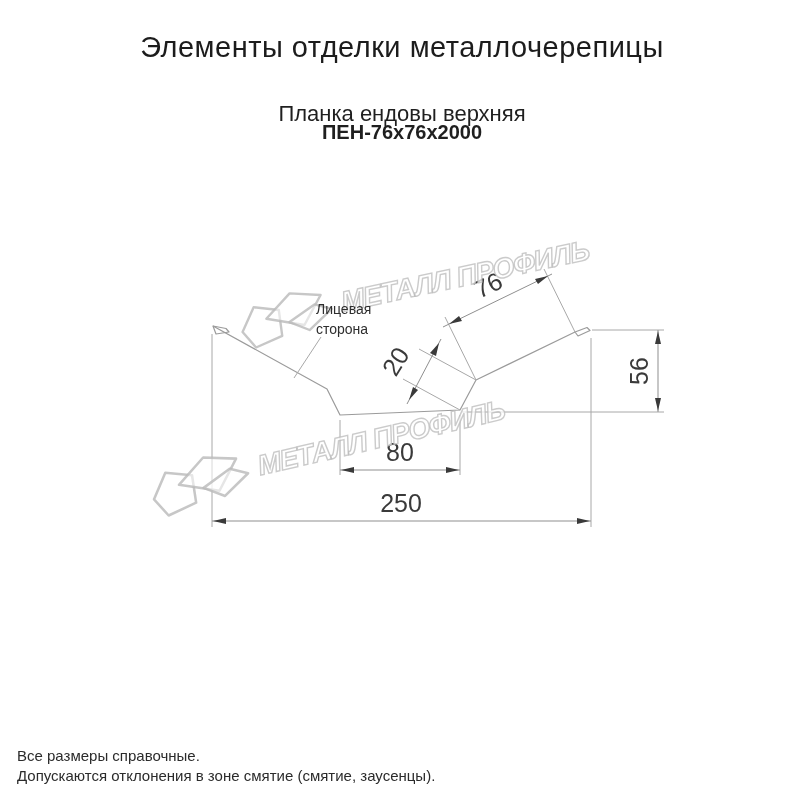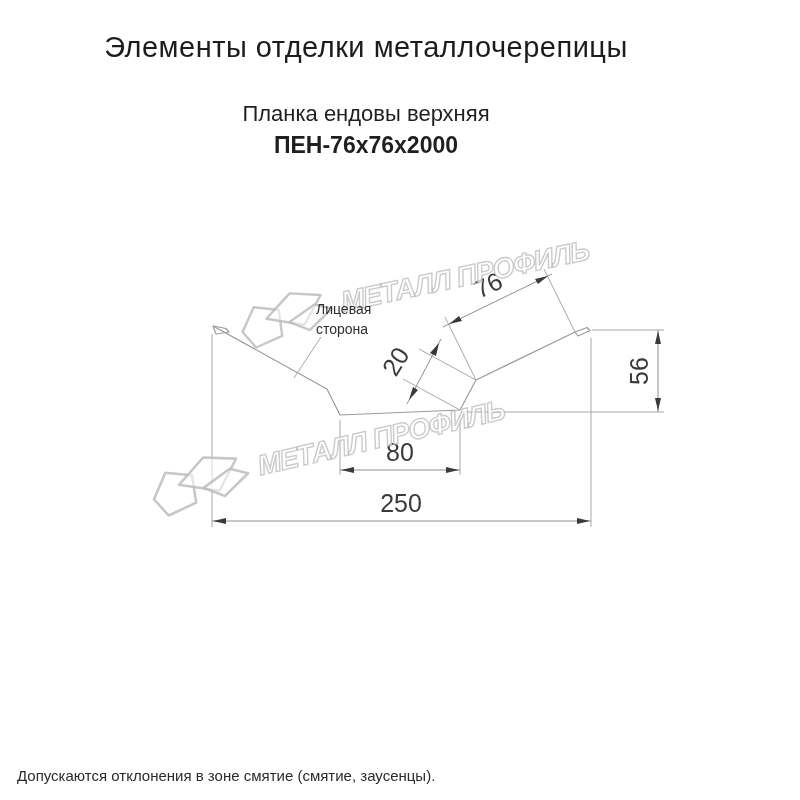--- a/index.html
+++ b/index.html
@@ -1,21 +1,21 @@
 <!DOCTYPE html>
 <html><head>
 <meta charset="utf-8">
 <style>
   html,body{margin:0;padding:0;background:#fff;}
   #page{position:relative;width:800px;height:800px;background:#ffffff;overflow:hidden;
         font-family:"Liberation Sans", sans-serif;color:#2b2b2b;}
-  .center-text{position:absolute;left:0;width:732px;text-align:center;white-space:nowrap;}
+  .center-text{position:absolute;left:0;width:732px;text-align:center;white-space:nowrap;padding-left:36px;}
   #title{top:31px;font-size:29px;font-weight:400;color:#1c1c1c;letter-spacing:0.5px;}
   #subtitle{top:101px;font-size:22px;font-weight:400;color:#1f1f1f;}
-  #model{top:132px;font-size:23px;font-weight:700;color:#1f1f1f;}
+  #model{top:121px;font-size:20px;font-weight:700;color:#1f1f1f;}
   #drawing{position:absolute;left:0;top:0;width:800px;height:800px;}
   #face-label{position:absolute;left:316px;top:299px;width:76px;font-size:14px;line-height:20px;
               color:#2e2e2e;}
   .wm{position:absolute;display:flex;align-items:center;gap:7px;pointer-events:none;}
   .wm-text{font-style:italic;font-weight:700;font-size:28px;letter-spacing:-1px;
            color:rgba(255,255,255,0.72);-webkit-text-stroke:1.4px rgba(185,185,185,0.75);
            white-space:nowrap;}
   #wm1{left:237px;top:297px;transform:rotate(-12deg);transform-origin:left center;}
   #wm2{left:148px;top:462px;transform:rotate(-13deg);transform-origin:left center;}
   .note{position:absolute;left:17px;font-size:15px;color:#2b2b2b;white-space:nowrap;}
@@ -95,15 +95,16 @@
     <svg width="106" height="60" viewBox="0 0 100 56" fill="rgba(255,255,255,0.55)" stroke="rgba(185,185,185,0.8)" stroke-width="2.4" stroke-linejoin="round">
       <polygon points="4,36 20,14 44,22 42,48 14,54"></polygon>
       <polygon points="30,28 58,8 88,16 66,42"></polygon>
       <polygon points="52,36 80,24 96,32 70,48"></polygon>
     </svg>
     <span class="wm-text">МЕТАЛЛ ПРОФИЛЬ</span>
   </div>
 
   <div id="face-label">Лицевая сторона</div>
 
+  <div id="note1" class="note">Все размеры справочные.</div>
   <div id="note2" class="note">Допускаются отклонения в зоне смятие (смятие, заусенцы).</div>
 
 </div>
 
 </body></html>

